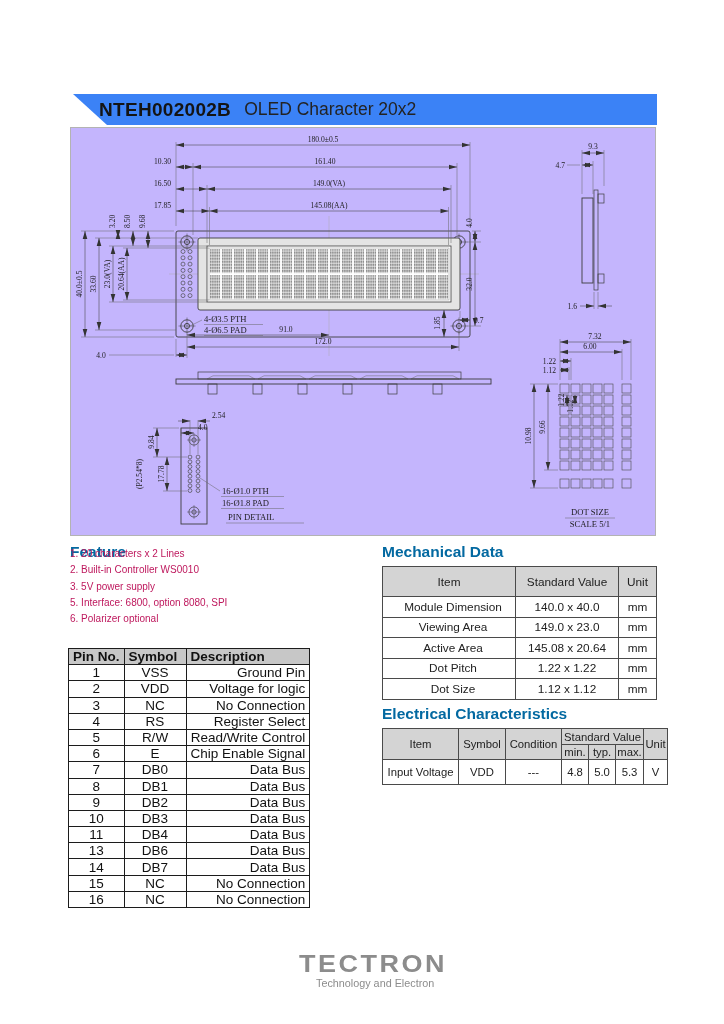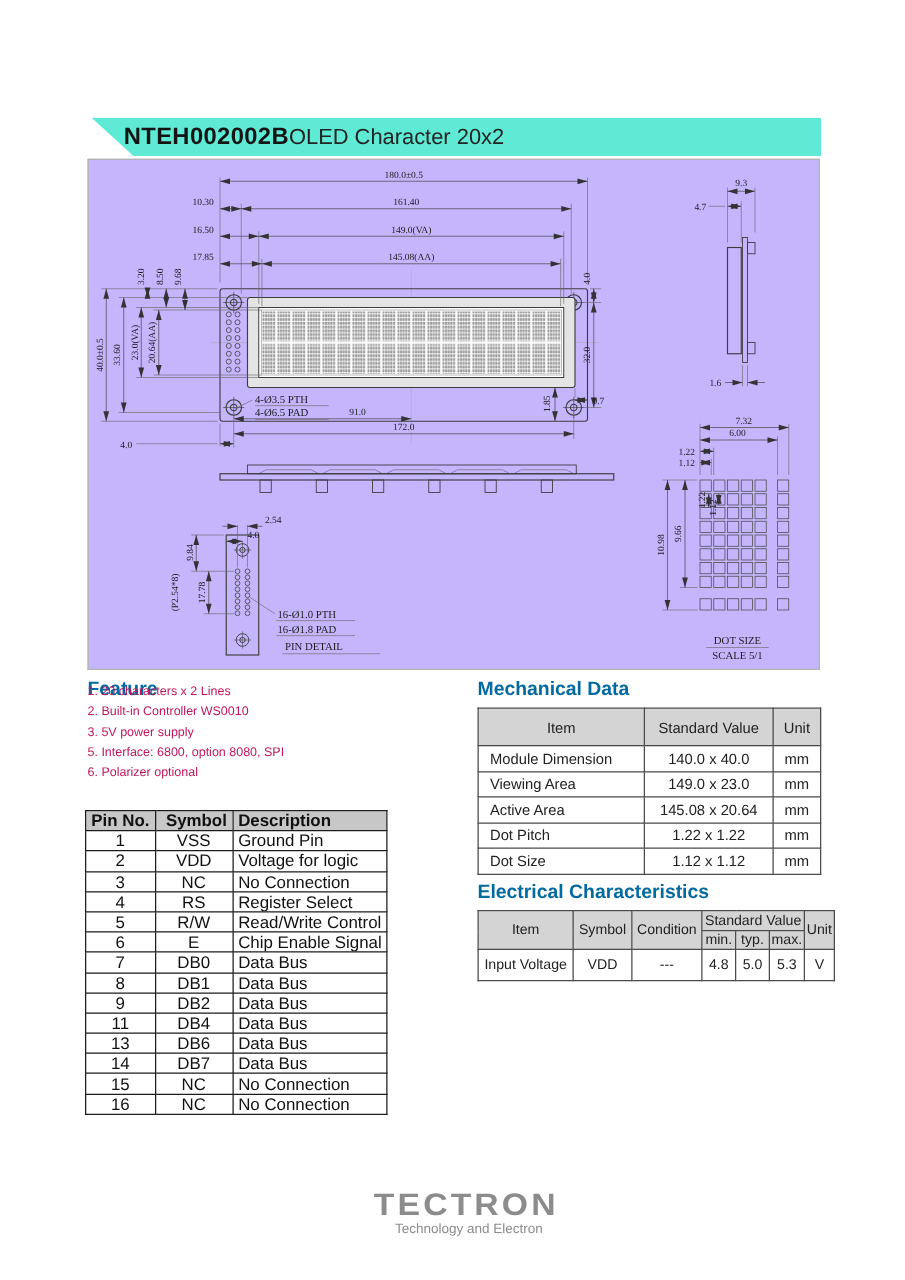--- a/index.html
+++ b/index.html
@@ -1,22 +1,22 @@
 <!DOCTYPE html>
 <html><head>
 <meta charset="utf-8">
 <style>
   html,body{margin:0;padding:0}
   body{width:724px;height:1024px;position:relative;background:#fdfdfd;font-family:"Liberation Sans",sans-serif;overflow:hidden}
   .page{position:absolute;inset:0;background:#fff}
 
-  .banner{position:absolute;left:71px;top:94px;width:586px;height:31px;background:#5eead4;
+  .banner{position:absolute;left:71px;top:94px;width:586px;height:31px;background:#3b82f6;
           display:flex;align-items:center;clip-path:polygon(2px 0,100% 0,100% 100%,36px 100%)}
   .part{font-weight:bold;font-size:19px;color:#141414;margin-left:28px;letter-spacing:.3px}
-  .desc{font-size:17.5px;color:#232323;margin-left:0}
+  .desc{font-size:17.5px;color:#232323;margin-left:13px}
 
   .panel{position:absolute;left:70px;top:127px;width:584px;height:407px;border:1px solid #b3b3b3;background:#c4b5fd}
   svg{display:block}
   .oln{fill:none;stroke:#3c3c3c;stroke-width:.9}
   .oln2{fill:none;stroke:#3c3c3c;stroke-width:.7}
   .thin{fill:none;stroke:#666;stroke-width:.5}
   .dim{fill:none;stroke:#444;stroke-width:.55}
   .ctr{fill:none;stroke:#aaa;stroke-width:.45}
   text.d{font:7.6px "Liberation Serif",serif;fill:#1d1d1d}
   text.s{font:8.6px "Liberation Serif",serif;fill:#1d1d1d}
@@ -25,30 +25,30 @@
   #feature-h{left:70px;top:543px}
   #mech-h{left:382px;top:543px}
   #elec-h{left:382px;top:705px}
 
   .features{position:absolute;left:70px;top:546px;margin:0;padding:0;list-style:none;
             font-size:10px;color:#be185d;line-height:16.3px}
 
   table{border-collapse:collapse}
   .pintable{position:absolute;left:68px;top:648px;font-size:13.5px;color:#111;table-layout:fixed}
   .pintable th,.pintable td{border:1.6px solid #1c1c1c;padding:0 4px;height:15.2px;line-height:15px;overflow:hidden;white-space:nowrap}
-  .pintable th{background:#c7c7c7;font-weight:bold;text-align:right}
+  .pintable th{background:#c7c7c7;font-weight:bold;text-align:left}
   .pintable th:last-child{text-align:left}
   .pintable td{text-align:center}
-  .pintable td:last-child{text-align:left}
+  .pintable td:last-child{text-align:right}
 
   .mech{position:absolute;left:382px;top:566px;font-size:11.8px;color:#222;table-layout:fixed}
   .mech th,.mech td{border:1px solid #4a4a4a}
   .mech th{background:#d4d4d4;font-weight:normal;height:27px;text-align:center}
   .mech td{height:17.5px;text-align:center}
-  .mech td:first-child{text-align:left;padding-left:9px}
+  .mech td:first-child{text-align:center;padding-left:9px}
 
   .elec{position:absolute;left:382px;top:728px;font-size:11.3px;color:#222;table-layout:fixed;text-align:center}
   .elec th,.elec td{border:1px solid #4a4a4a;padding:0}
   .elec th{background:#d4d4d4;font-weight:normal}
   .elec tr.h1 th{height:15px}
   .elec tr.h2 th{height:14px}
   .elec td{height:24px}
 
   .logo{position:absolute;left:299px;top:951px;color:#8c8c8c}
   .logo .word{font-size:27px;font-weight:bold;letter-spacing:2.5px;line-height:27px;transform:scaleY(.92)}
@@ -400,20 +400,25 @@
           <td>DB1</td>
           <td>Data Bus</td>
         </tr>
 
         <tr>
           <td>9</td>
           <td>DB2</td>
           <td>Data Bus</td>
         </tr>
 
+        <tr>
+          <td>10</td>
+          <td>DB3</td>
+          <td>Data Bus</td>
+        </tr>
 
         <tr>
           <td>11</td>
           <td>DB4</td>
           <td>Data Bus</td>
         </tr>
 
 
         <tr>
           <td>13</td>

